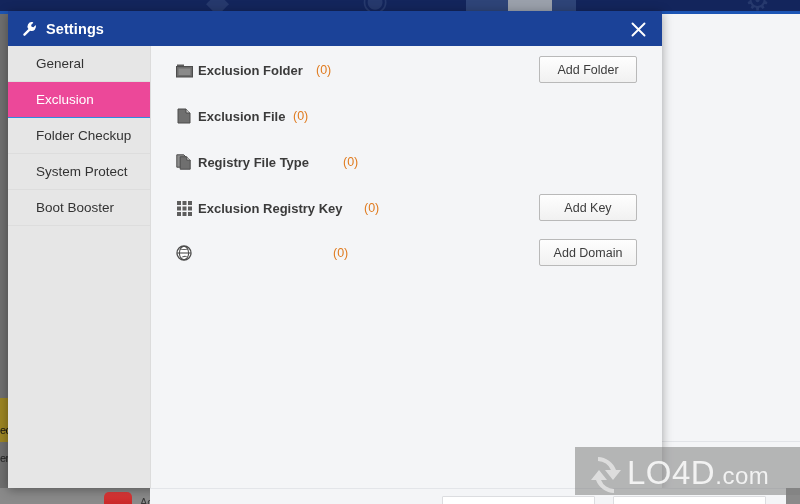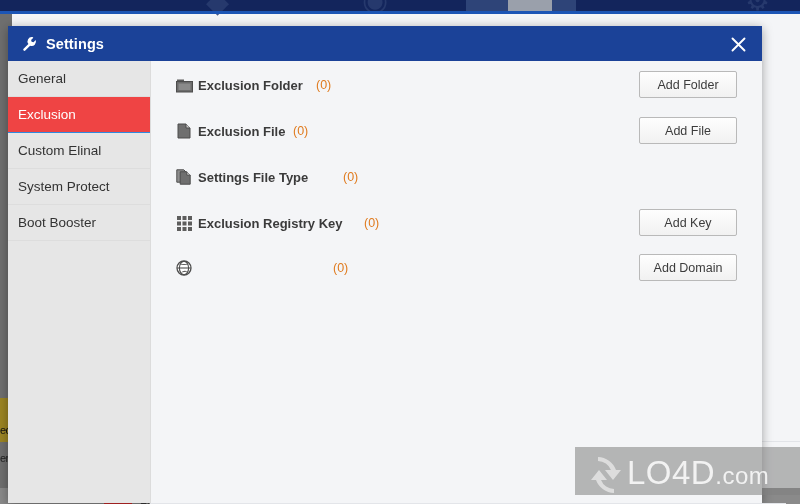--- a/index.html
+++ b/index.html
@@ -106,22 +106,22 @@
     left: 140px; top: 496px;
     font-size: 11px;
     color: #2a2a2a;
     white-space: nowrap;
     opacity: .85;
   }
 
   
   .dialog {
     position: absolute;
-    left: 8px; top: 26px;
-    width: 754px; height: 477px;
+    left: 8px; top: 11px;
+    width: 654px; height: 477px;
     background: #f4f5f7;
     box-shadow: 0 2px 10px rgba(0,0,0,.35);
   }
 
   .titlebar {
     position: relative;
     height: 35px;
     background: #1b4298;
     display: flex;
     align-items: center;
@@ -159,30 +159,30 @@
   .sidebar {
     width: 142px;
     background: #e6e6e6;
     border-right: 1px solid #dcdcdc;
     flex: 0 0 142px;
   }
   .side-item {
     height: 36px;
     display: flex;
     align-items: center;
-    padding-left: 10px;
+    padding-left: 28px;
     font-size: 13.5px;
     color: #333333;
     border-bottom: 1px solid #dddddd;
     box-sizing: border-box;
     cursor: pointer;
     background: #e6e6e6;
   }
   .side-item.active {
-    background: #ef4444;
+    background: #ec4899;
     color: #ffffff;
     border-bottom: 1px solid #2f8ae0;
   }
 
   
   .content {
     position: relative;
     flex: 1 1 auto;
     background: #f4f5f7;
   }
@@ -337,21 +337,21 @@
     <div class="body">
 
       <div class="sidebar">
         <div class="side-item">
             <span>General</span>
           </div>
         <div class="side-item active">
             <span>Exclusion</span>
           </div>
         <div class="side-item">
-            <span>Custom Elinal</span>
+            <span>Folder Checkup</span>
           </div>
         <div class="side-item">
             <span>System Protect</span>
           </div>
         <div class="side-item">
             <span>Boot Booster</span>
           </div>
       </div>
 
       <div class="content">
@@ -371,32 +371,31 @@
 
         <div class="excl-row" style="top:59px">
           <span class="excl-icon">
             <svg width="14" height="16" viewBox="0 0 14 16">
               <path d="M1 1 h8 l4 4 v10 h-12 z" fill="#6f6f6f" stroke="#4d4d4d" stroke-width="1"></path>
               <path d="M9 1 v4 h4" fill="#c9c9c9" stroke="#4d4d4d" stroke-width="1"></path>
             </svg>
           </span>
           <span class="excl-label">Exclusion File</span>
           <span class="excl-count" style="left:142px">(0)</span>
-          <button class="add-btn" style="top:-3px">Add File</button>
         </div>
 
         <div class="excl-row" style="top:105px">
           <span class="excl-icon">
             <svg width="16" height="16" viewBox="0 0 16 16">
               <path d="M0.8 0.8 h7 l3.2 3.2 v9.2 h-10.2 z" fill="#8d8d8d" stroke="#4d4d4d" stroke-width="1"></path>
               <path d="M4.2 2.8 h6.6 l3.4 3.4 v9 h-10 z" fill="#6f6f6f" stroke="#4d4d4d" stroke-width="1"></path>
               <path d="M10.8 2.8 v3.4 h3.4" fill="#c9c9c9" stroke="#4d4d4d" stroke-width="1"></path>
             </svg>
           </span>
-          <span class="excl-label">Settings File Type</span>
+          <span class="excl-label">Registry File Type</span>
           <span class="excl-count" style="left:192px">(0)</span>
         </div>
 
         <div class="excl-row" style="top:151px">
           <span class="excl-icon">
             <svg width="15" height="15" viewBox="0 0 15 15">
               <rect x="0" y="0" width="4" height="4" fill="#5d5d5d"></rect>
               <rect x="5.5" y="0" width="4" height="4" fill="#5d5d5d"></rect>
               <rect x="11" y="0" width="4" height="4" fill="#5d5d5d"></rect>
               <rect x="0" y="5.5" width="4" height="4" fill="#5d5d5d"></rect>

